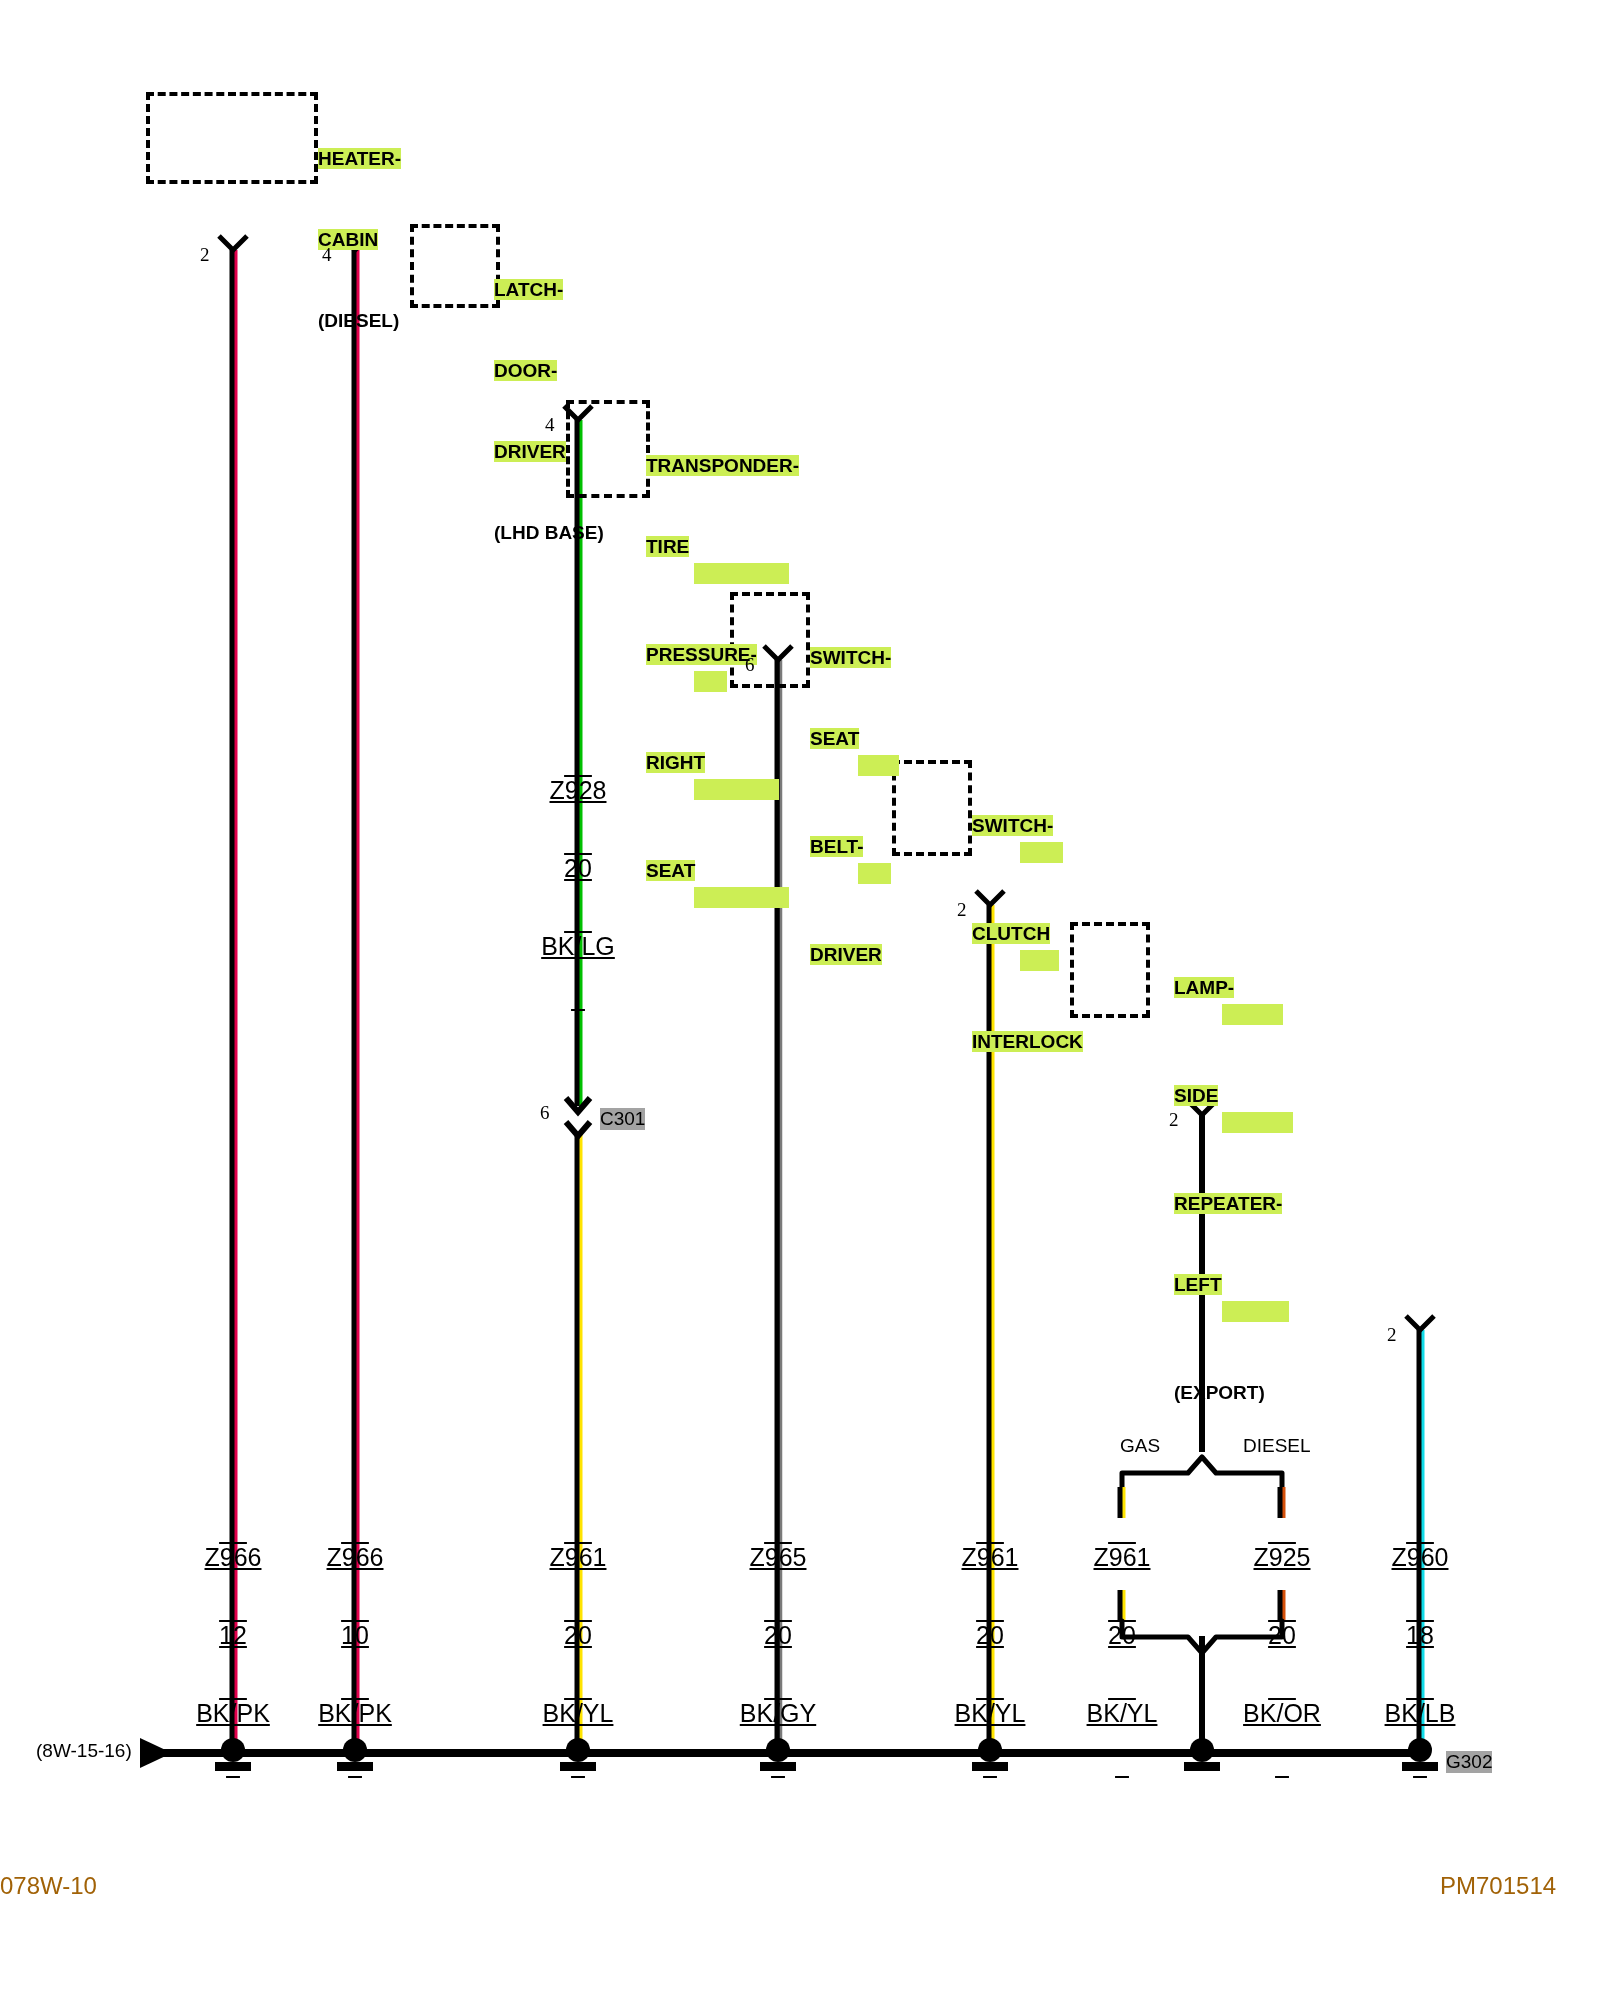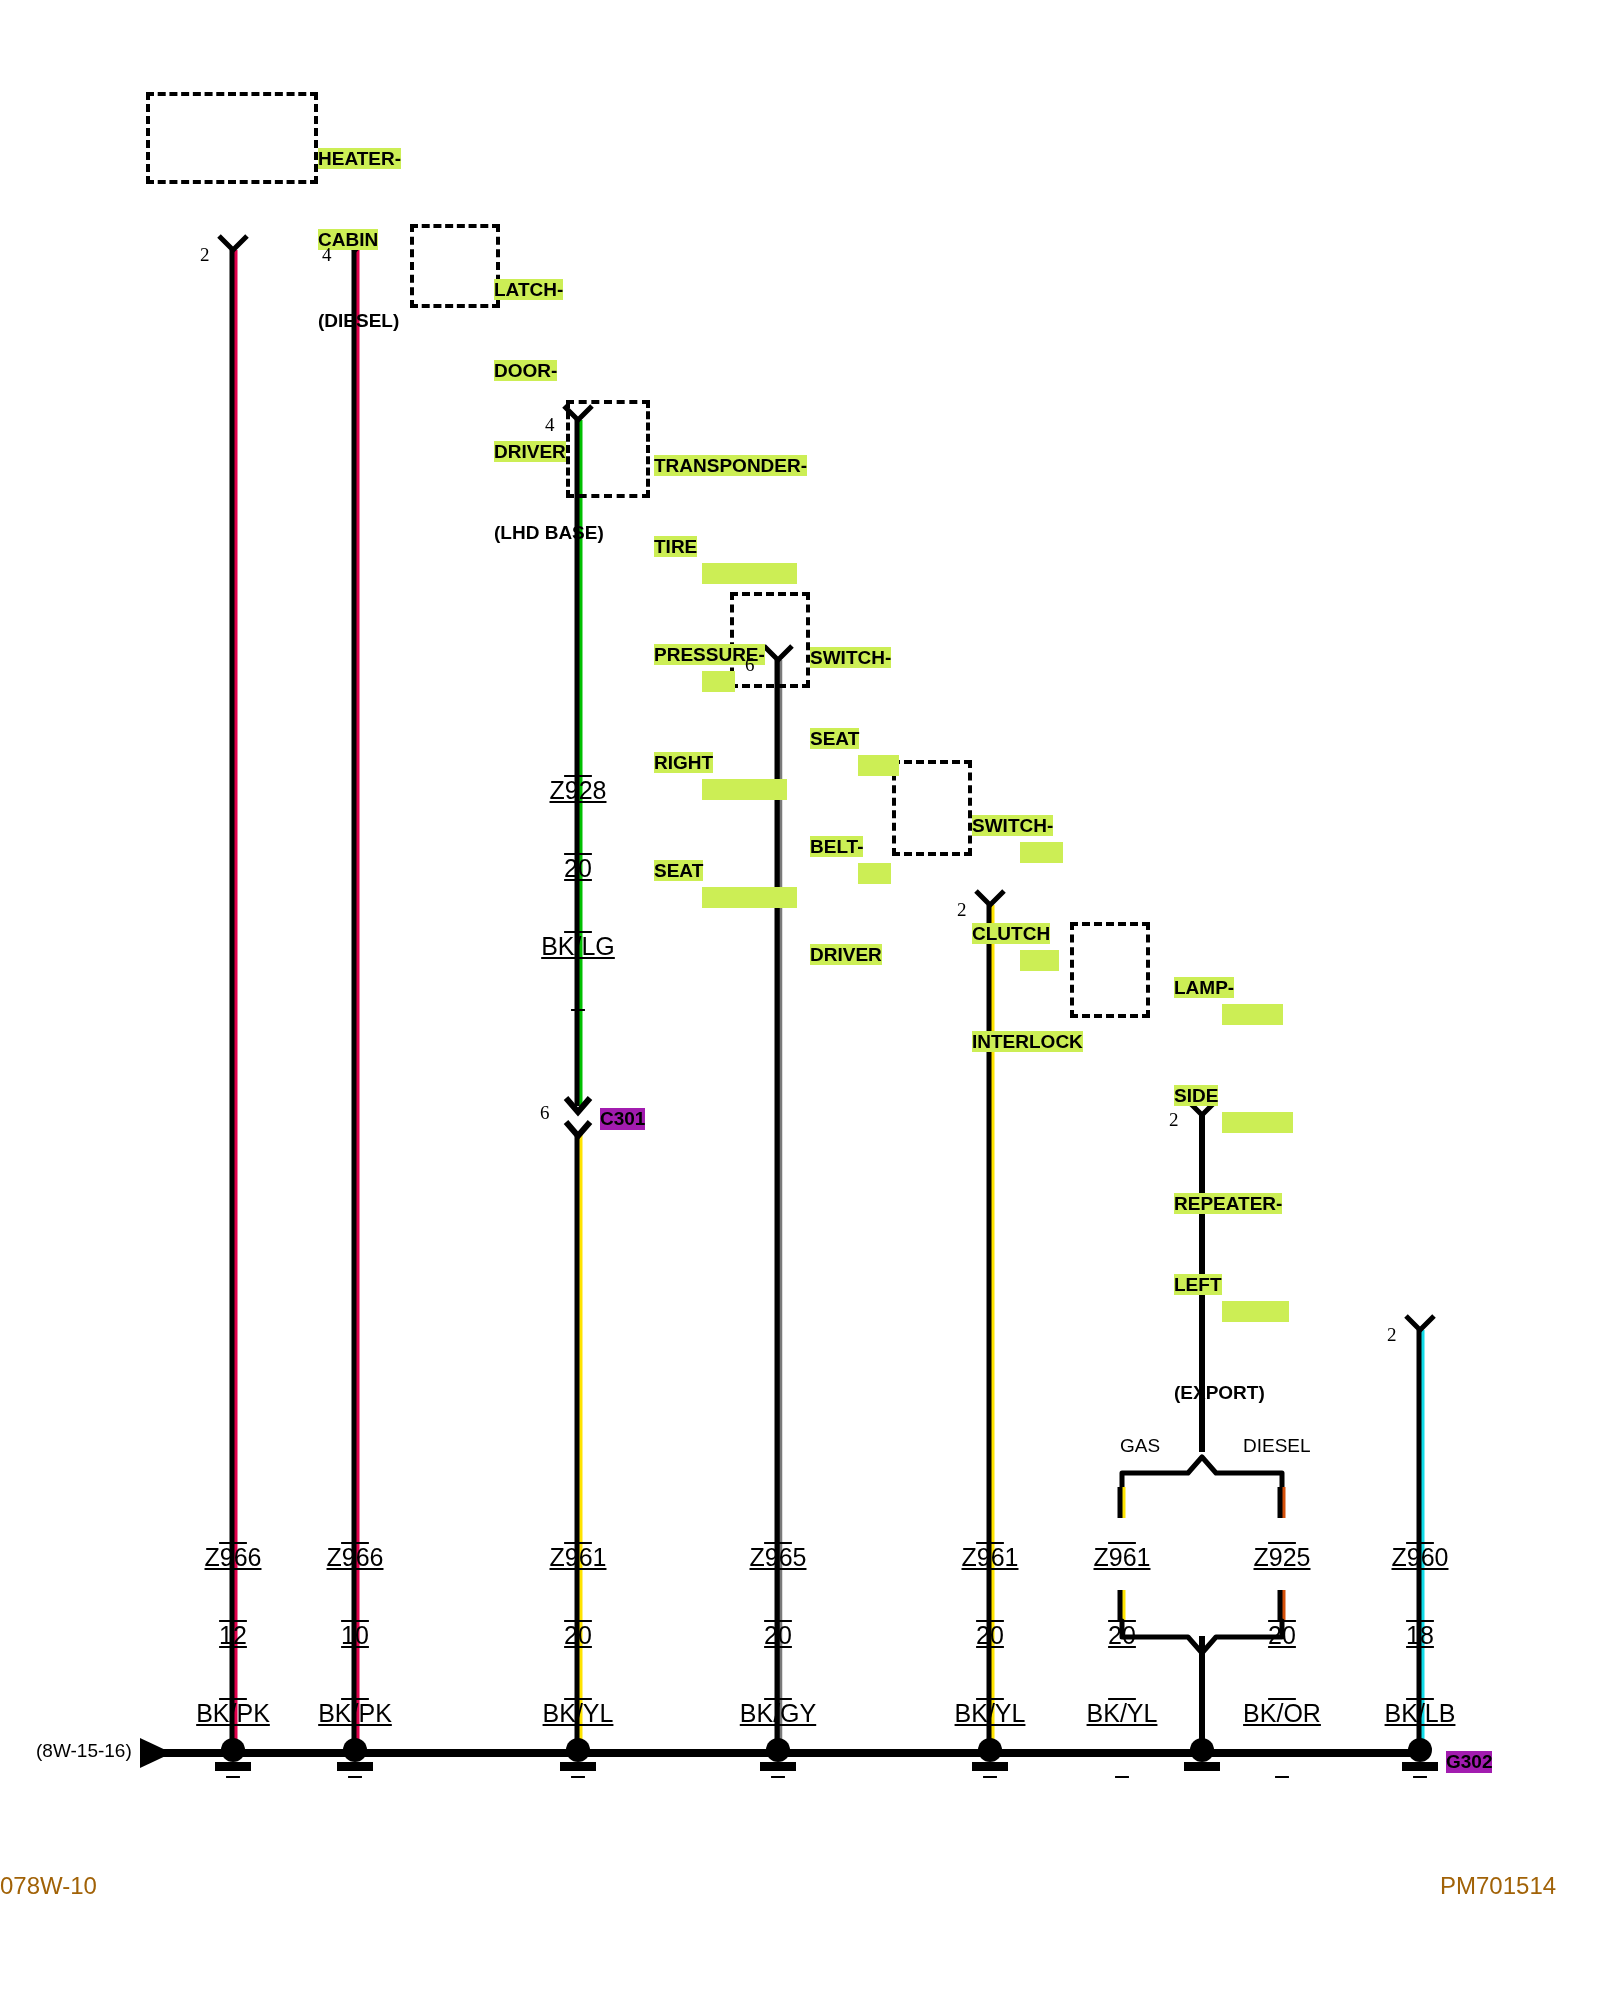--- a/index.html
+++ b/index.html
@@ -10,21 +10,21 @@
   .devbox{position:absolute;border:4px dashed #000;background:transparent;box-sizing:border-box;}
 
   .devlabel{position:absolute;font-weight:bold;font-size:19px;line-height:27px;color:#000;white-space:pre;}
   .devlabel .hl{background:#ccee55;}
   .devlabel .nohl{background:transparent;}
 
   .pin{position:absolute;font-size:19px;color:#000;font-family:"Liberation Serif",serif;}
 
   .wirelabel{position:absolute;font-size:25px;line-height:26px;color:#000;text-align:center;white-space:pre;text-decoration:underline;}
 
-  .conn-label{position:absolute;font-weight:bold;font-size:19px;color:#000;background:#a21caf;}
+  .conn-label{position:absolute;font-weight:normal;font-size:19px;color:#000;background:#a3a3a3;}
 
   .footer{position:absolute;font-size:24px;color:#a16207;}
   .sheetref{position:absolute;font-size:19px;color:#000;}
   .optlabel{position:absolute;font-size:19px;color:#000;}
 </style>
 </head>
 <body>
 
 <div id="sheet">
 
@@ -151,21 +151,21 @@
     <div><span class="nohl">(DIESEL)</span></div>
   </div>
 
   <div class="devlabel" style="left:494px;top:222px;">
     <div><span class="hl">LATCH-</span></div>
     <div><span class="hl">DOOR-</span></div>
     <div><span class="hl">DRIVER</span></div>
     <div><span class="nohl">(LHD BASE)</span></div>
   </div>
 
-  <div class="devlabel" style="left:646px;top:398px;margin-left:8px;">
+  <div class="devlabel" style="left:646px;top:398px;">
     <div><span class="hl">TRANSPONDER-</span></div>
     <div><span class="hl">TIRE</span>
          <span class="hl" style="padding-right:90px;">&nbsp;</span></div>
     <div><span class="hl">PRESSURE-</span>
          <span class="hl" style="padding-right:28px;">&nbsp;</span></div>
     <div><span class="hl">RIGHT</span>
          <span class="hl" style="padding-right:80px;">&nbsp;</span></div>
     <div><span class="hl">SEAT</span>
          <span class="hl" style="padding-right:90px;">&nbsp;</span></div>
   </div>

